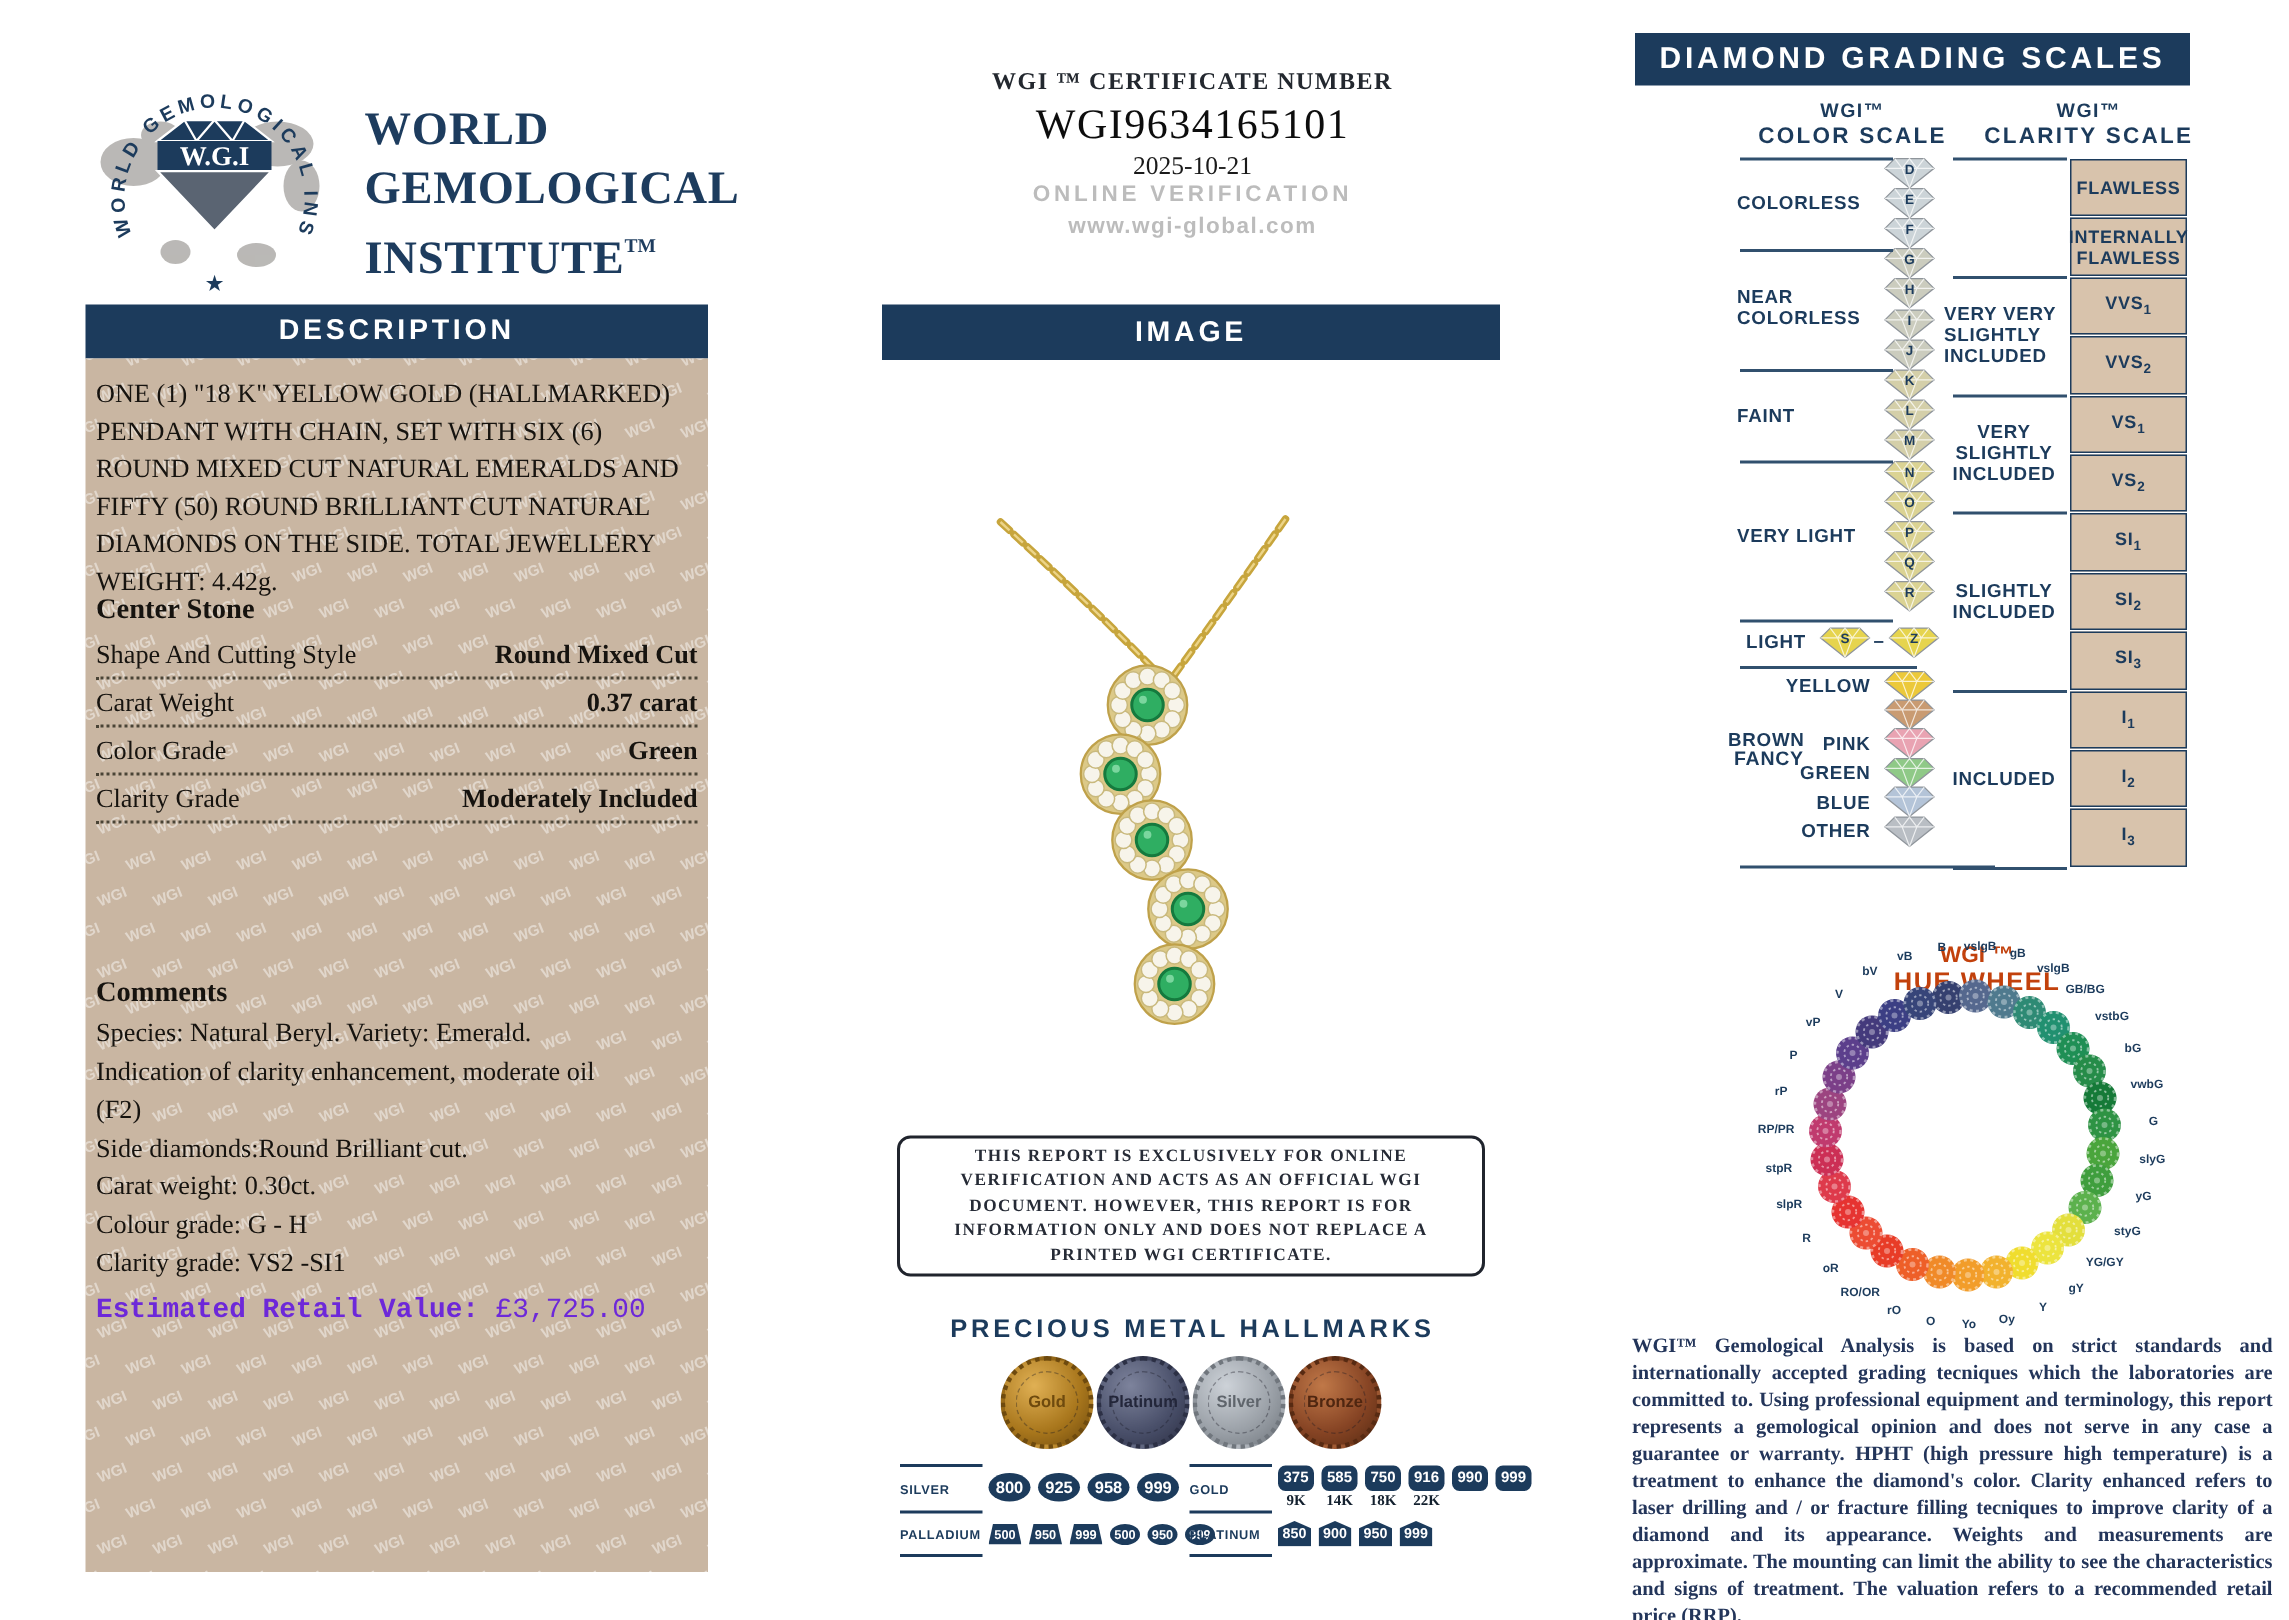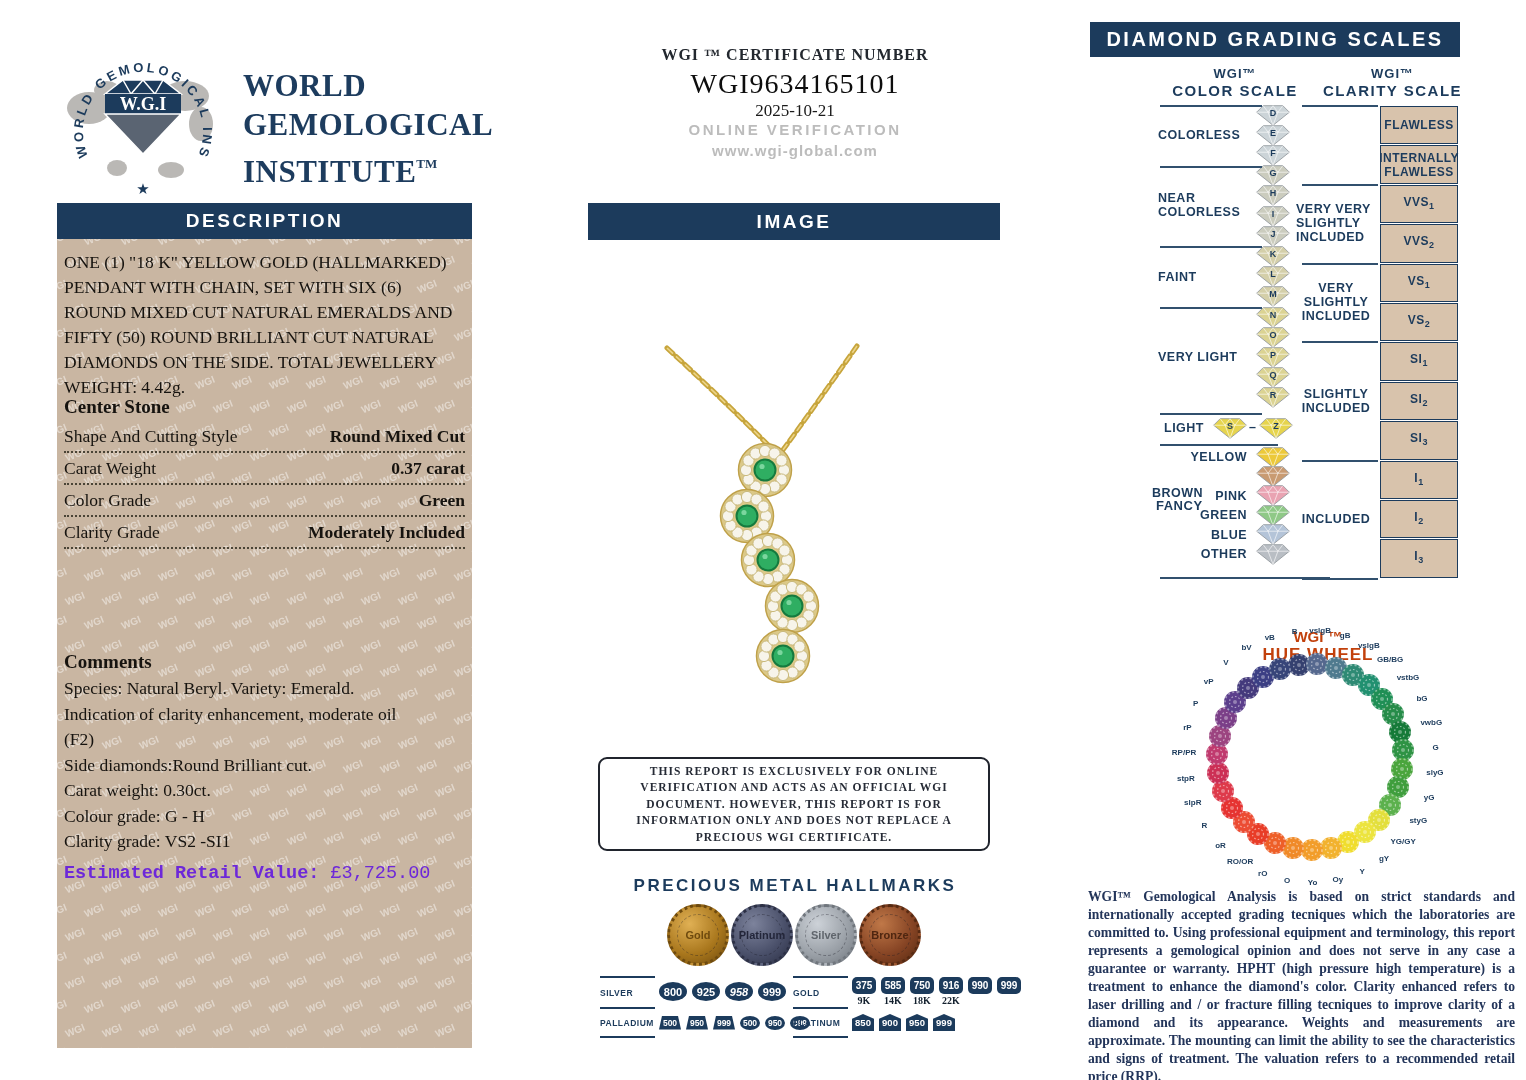--- a/index.html
+++ b/index.html
@@ -669,21 +669,21 @@
           <circle cx="163.0" cy="391.0" r="5.6" fill="#f7f4ea" stroke="#c9b97d" stroke-width="1"></circle>
           <circle cx="172.5" cy="393.5" r="5.6" fill="#f7f4ea" stroke="#c9b97d" stroke-width="1"></circle>
           <circle cx="179.5" cy="400.5" r="5.6" fill="#f7f4ea" stroke="#c9b97d" stroke-width="1"></circle>
           <circle cx="163" cy="410" r="10.5" fill="#2fae62" stroke="#157a3e" stroke-width="2"></circle>
           <circle cx="160" cy="406.5" r="2.6" fill="#8fe0ae" opacity=".8"></circle>
         </g>
     </svg>
   </div>
 
   <div class="abs disc">
-    <div class="disc-text">THIS REPORT IS EXCLUSIVELY FOR ONLINE VERIFICATION AND ACTS AS AN OFFICIAL WGI DOCUMENT. HOWEVER, THIS REPORT IS FOR INFORMATION ONLY AND DOES NOT REPLACE A PRECIOUS WGI CERTIFICATE.</div>
+    <div class="disc-text">THIS REPORT IS EXCLUSIVELY FOR ONLINE VERIFICATION AND ACTS AS AN OFFICIAL WGI DOCUMENT. HOWEVER, THIS REPORT IS FOR INFORMATION ONLY AND DOES NOT REPLACE A PRINTED WGI CERTIFICATE.</div>
   </div>
 
   <div class="abs pmh-title">PRECIOUS METAL HALLMARKS</div>
   <div class="abs seals" id="seals">
       <div class="seal" style="background: radial-gradient(circle at 35% 30%, rgb(224, 176, 84), rgb(168, 118, 28) 58%, rgb(110, 74, 14)); border-color: rgb(110, 74, 14);">
         <span style="color: rgb(110, 74, 14);">Gold</span>
       </div>
       <div class="seal" style="background: radial-gradient(circle at 35% 30%, rgb(125, 131, 156), rgb(74, 80, 106) 58%, rgb(44, 48, 69)); border-color: rgb(44, 48, 69);">
         <span style="color: rgb(35, 38, 58);">Platinum</span>
       </div>
@@ -698,21 +698,21 @@
       <div class="hm-row">
         <div class="hm-label">SILVER</div>
         <div class="hm-badges">
           <div class="bw">
             <div class="badge" style="width: 28px; height: 19px; font-size: 11px; border-radius: 50%;">800</div>
           </div>
           <div class="bw">
             <div class="badge" style="width: 28px; height: 19px; font-size: 11px; border-radius: 50%;">925</div>
           </div>
           <div class="bw">
-            <div class="badge" style="width: 28px; height: 19px; font-size: 11px; border-radius: 50%; font-style: italic;">958</div>
+            <div class="badge" style="width: 28px; height: 19px; font-size: 11px; border-radius: 50%;">958</div>
           </div>
           <div class="bw">
             <div class="badge" style="width: 28px; height: 19px; font-size: 11px; border-radius: 50%;">999</div>
           </div>
         </div>
       </div>
       <div class="hm-row">
         <div class="hm-label">PALLADIUM</div>
         <div class="hm-badges">
           <div class="bw">

